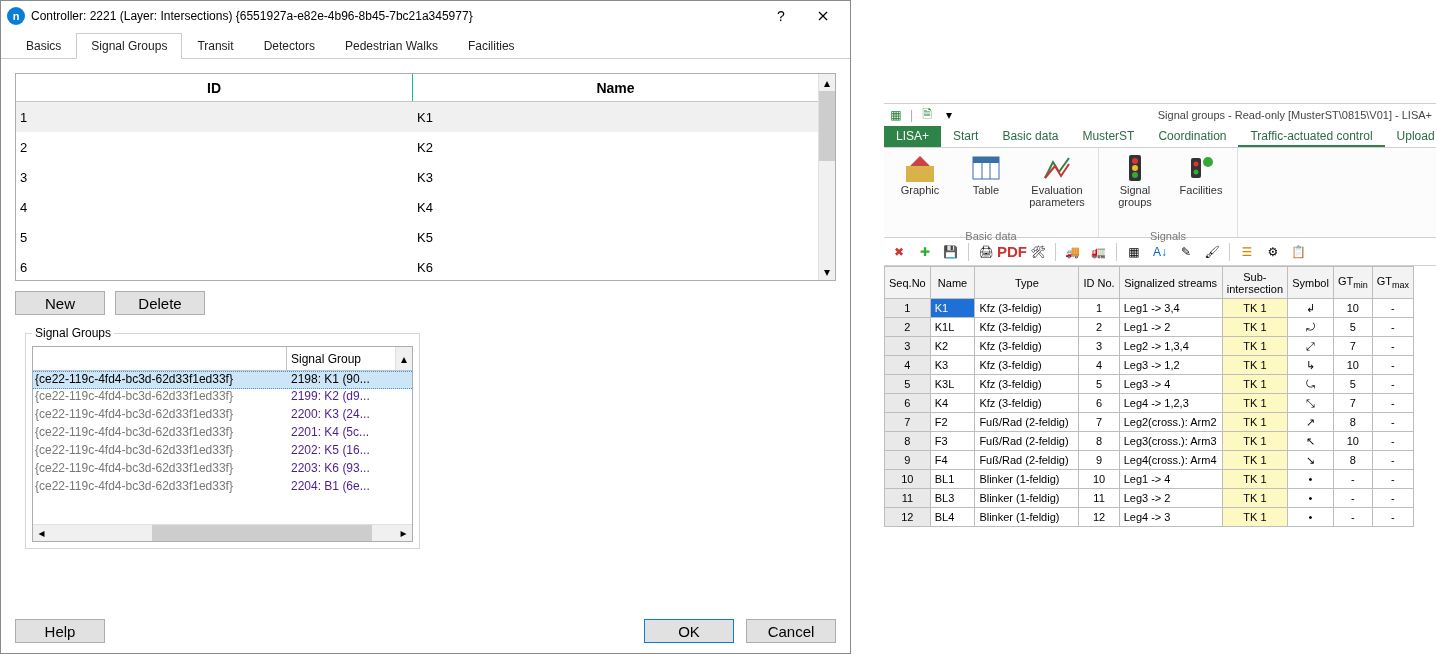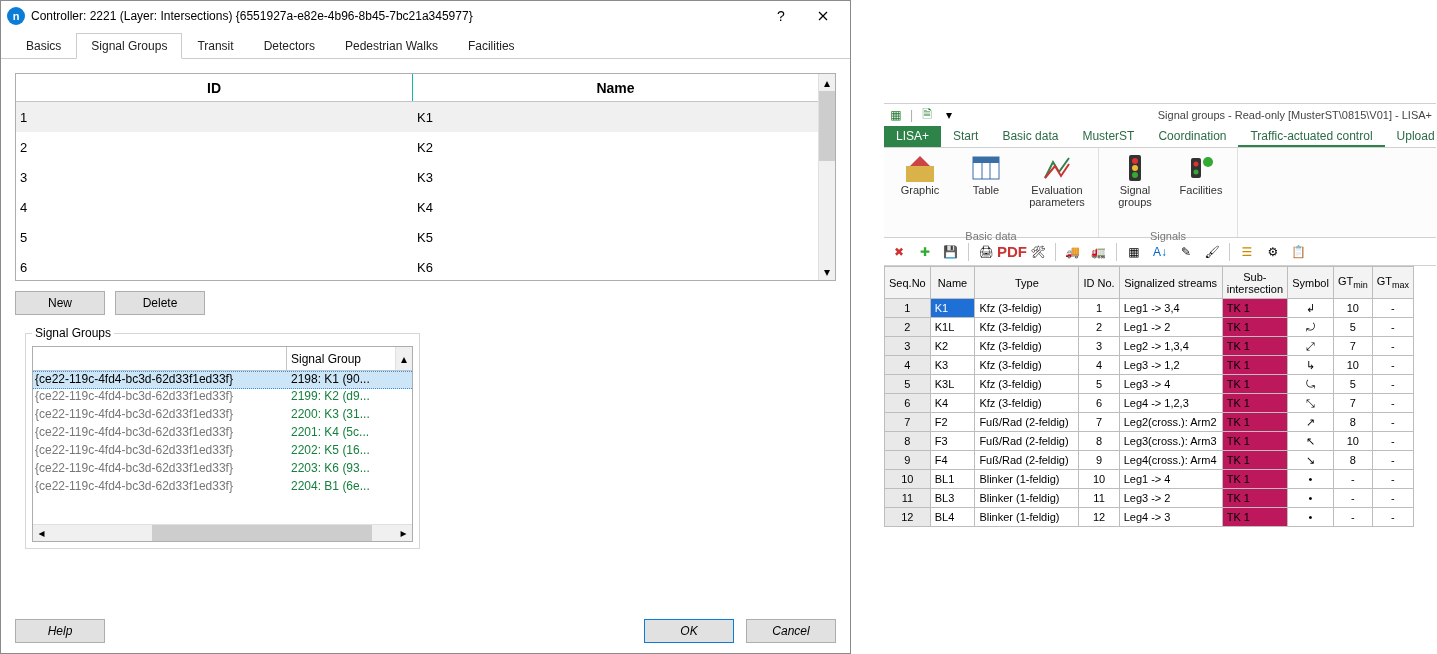--- a/index.html
+++ b/index.html
@@ -80,21 +80,21 @@
   .grid1 .scrollbar .up, .grid1 .scrollbar .dn {
     position:absolute; width:100%; height:17px; display:flex; align-items:center; justify-content:center;
   }
   .grid1 .scrollbar .up{top:0;} .grid1 .scrollbar .dn{bottom:0;}
   .grid1 .scrollbar .thumb { position:absolute; top:17px; width:100%; height:70px; background:#cdcdcd;}
   .btnrow { display:flex; gap:10px; margin: 10px 0 18px 0; }
   .btn {
     min-width: 90px; height: 24px;
     border: 1px solid #adadad; background: #e1e1e1;
     display:flex; align-items:center; justify-content:center;
-    font-size:12px; cursor:default;
+    font-size:15px; cursor:default;
   }
   .fieldset {
     border: 1px solid #d6d6d6;
     width: 395px; padding: 6px 6px 6px 6px;
     position: relative; margin-left: 10px;
   }
   .fieldset > .legend {
     position: absolute; top:-8px; left:6px; background:#fff; padding:0 3px; font-size:12px;
   }
   .list2 {
@@ -105,31 +105,30 @@
   }
   .list2-head {
     display:flex; height: 24px; border-bottom:1px solid #c5c5c5;
   }
   .list2-head .c1 { width: 254px; border-right:1px solid #c5c5c5;}
   .list2-head .c2 { flex:1; display:flex; align-items:center; padding-left:4px; }
   .list2-head .sb { width:17px; background:#f0f0f0; border-left:1px solid #e0e0e0; display:flex; align-items:center; justify-content:center;}
   .list2-body { flex:1; overflow:hidden; }
   .list2-row { display:flex; height: 18px; }
   .list2-row .c1 { width:254px; padding-left:2px; white-space:nowrap; overflow:hidden; color:#777;}
-  .list2-row .c2 { flex:1; padding-left:4px; white-space:nowrap; overflow:hidden; color:#15803d;}
+  .list2-row .c2 { flex:1; padding-left:4px; white-space:nowrap; overflow:hidden; color:#4c1d95;}
   .list2-row.sel .c1, .list2-row.sel .c2 { color:#000;}
   .list2-row.sel { background:#cde6f7; border-top:1px dotted #3a8fd8; border-bottom:1px dotted #3a8fd8;}
   .list2 .hscroll { height:17px; background:#f0f0f0; display:flex; align-items:center; border-top:1px solid #e0e0e0;}
   .list2 .hscroll .lbtn, .list2 .hscroll .rbtn { width:17px; height:100%; display:flex; align-items:center; justify-content:center;}
   .list2 .hscroll .track { flex:1; position:relative; height:100%;}
   .list2 .hscroll .thumb { position:absolute; left:102px; width:220px; height:100%; background:#cdcdcd;}
   .dlg-footer {
     position:absolute; bottom:10px; left:14px; right:14px;
     display:flex;
-    font-style:italic;
   }
   .dlg-footer .btn.help-btn { }
   .dlg-footer .spacer { flex:1; }
   .dlg-footer .btn.ok-btn { border: 1px solid #0a7dd8; margin-right:12px;}
   .dlg-footer .btn.cancel-btn { }
 
   
   .lisa {
     position: absolute; top:103px; left:884px;
     width: 552px;
@@ -173,21 +172,21 @@
     white-space: nowrap;
   }
   .datatable th {
     background: #f3f3f3; font-weight: normal;
     text-align: center;
     height: 32px;
   }
   .datatable .rowh { background:#e9e9e9; text-align:center; width:34px;}
   .datatable td { height: 19px; }
   .datatable td.center { text-align:center; }
-  .datatable td.sub { background:#be185d; }
+  .datatable td.sub { background:#fef9c3; text-align:center; }
   .datatable td.sel { background:#1e6fd6; color:#fff; }
   .datatable td.sym { text-align:center; font-family: "Segoe UI Symbol", sans-serif;}
   sub { font-size:9px; }
 </style>
 </head>
 <body>
 
 <div class="dialog">
   <div class="dlg-title">
     <span class="dlg-icon">n</span>
@@ -267,21 +266,21 @@
             <div class="list2-row sel">
               <div class="c1">{ce22-119c-4fd4-bc3d-62d33f1ed33f}</div>
               <div class="c2">2198: K1 (90...</div>
             </div>
             <div class="list2-row">
               <div class="c1">{ce22-119c-4fd4-bc3d-62d33f1ed33f}</div>
               <div class="c2">2199: K2 (d9...</div>
             </div>
             <div class="list2-row">
               <div class="c1">{ce22-119c-4fd4-bc3d-62d33f1ed33f}</div>
-              <div class="c2">2200: K3 (31...</div>
+              <div class="c2">2200: K3 (24...</div>
             </div>
             <div class="list2-row">
               <div class="c1">{ce22-119c-4fd4-bc3d-62d33f1ed33f}</div>
               <div class="c2">2201: K4 (5c...</div>
             </div>
             <div class="list2-row">
               <div class="c1">{ce22-119c-4fd4-bc3d-62d33f1ed33f}</div>
               <div class="c2">2202: K5 (16...</div>
             </div>
             <div class="list2-row">

